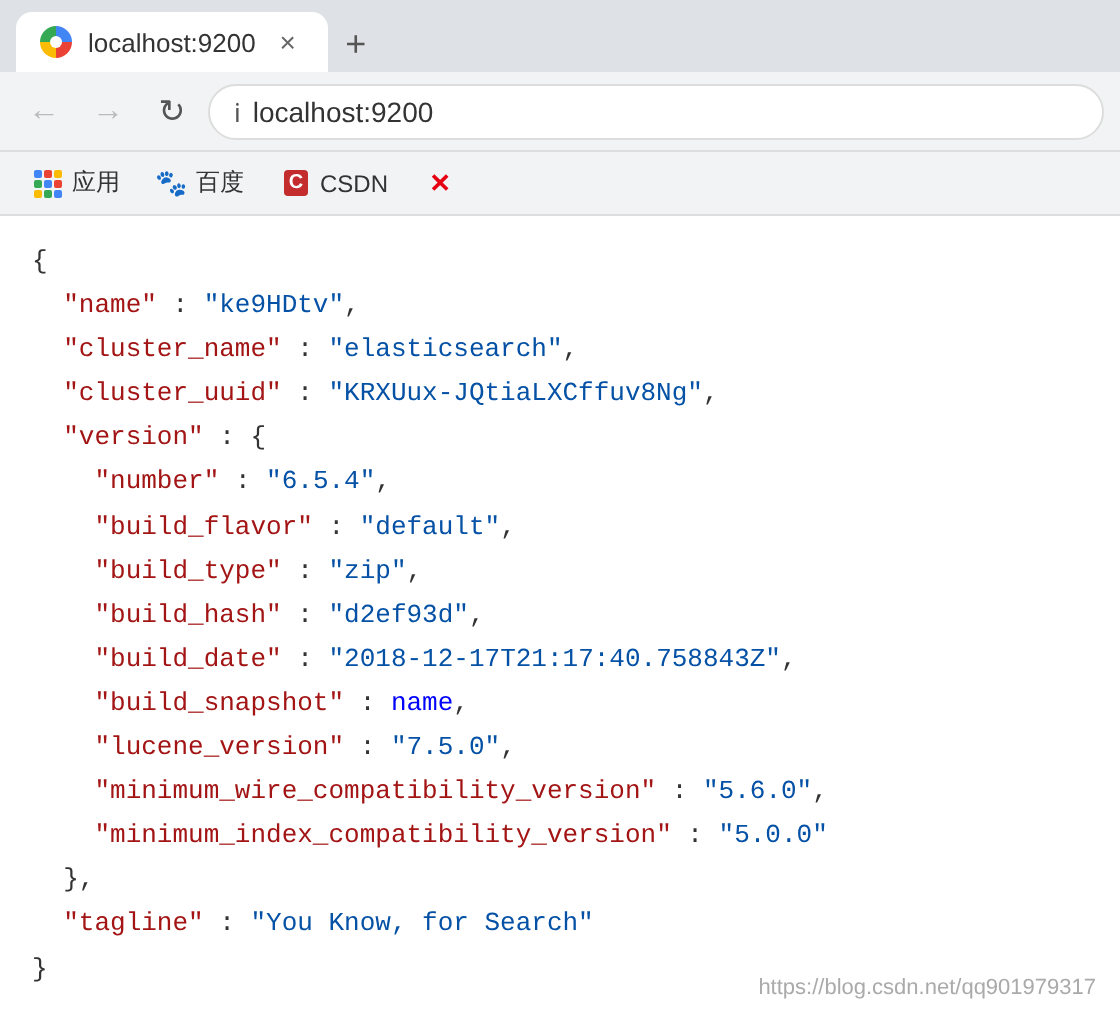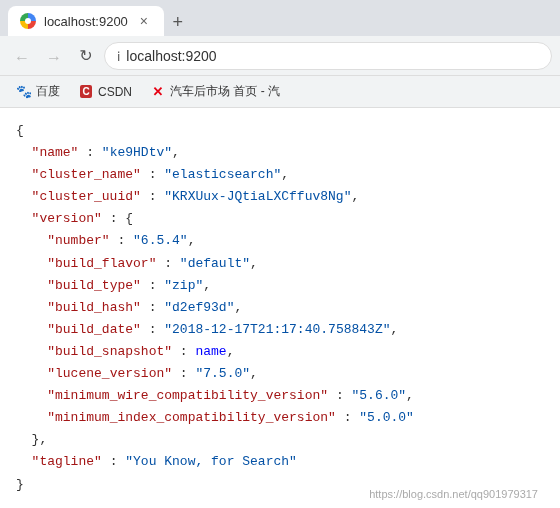--- a/index.html
+++ b/index.html
@@ -177,21 +177,21 @@
       line-height: 1.7;
       white-space: pre;
       overflow-x: auto;
       height: calc(508px - 36px - 40px - 32px);
     }
 
     
     .watermark {
       position: absolute;
       bottom: 8px;
-      right: 22px;
+      right: 12px;
       font-size: 11px;
       color: #aaa;
     }
 
     
     .chrome-icon {
       width: 16px;
       height: 16px;
       border-radius: 50%;
       background: conic-gradient(#4285f4 0deg 90deg, #ea4335 90deg 180deg, #fbbc05 180deg 270deg, #34a853 270deg 360deg);
@@ -278,35 +278,50 @@
   <div class="nav-btn">↻</div>
   <div class="url-bar">
     <span class="lock-icon">ℹ</span>
     <span class="url-text">localhost:9200</span>
   </div>
 </div>
 
 <div class="bookmarks-bar">
   <div class="bookmark-item">
     <div class="bookmark-icon">
+      <div class="apps-icon">
+        <span></span>
+          <span></span>
+          <span></span>
+        <span></span>
+          <span></span>
+          <span></span>
+        <span></span>
+          <span></span>
+          <span></span>
+      </div>
+    </div>
+    <span>应用</span>
+  </div>
+  <div class="bookmark-item">
+    <div class="bookmark-icon">
       <span class="baidu-icon">🐾</span>
     </div>
     <span>百度</span>
   </div>
   <div class="bookmark-item">
     <div class="bookmark-icon">
       <span class="csdn-icon">C</span>
     </div>
     <span>CSDN</span>
   </div>
   <div class="bookmark-item">
     <div class="bookmark-icon">
       <span class="qiche-icon">✕</span>
     </div>
-    <span>汽车后市场 首页 - 汽</span>
   </div>
 </div>
 
 <div class="content" id="content-display">{
   <span class="key-color">"name"</span> : <span class="string-color">"ke9HDtv"</span>,
   <span class="key-color">"cluster_name"</span> : <span class="string-color">"elasticsearch"</span>,
   <span class="key-color">"cluster_uuid"</span> : <span class="string-color">"KRXUux-JQtiaLXCffuv8Ng"</span>,
   <span class="key-color">"version"</span> : {
     <span class="key-color">"number"</span> : <span class="string-color">"6.5.4"</span>,
     <span class="key-color">"build_flavor"</span> : <span class="string-color">"default"</span>,

